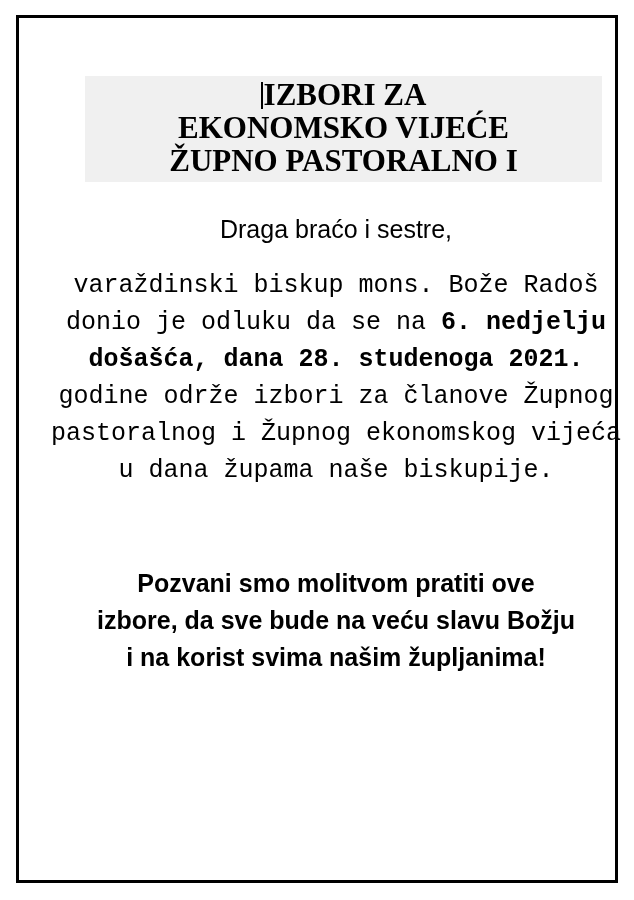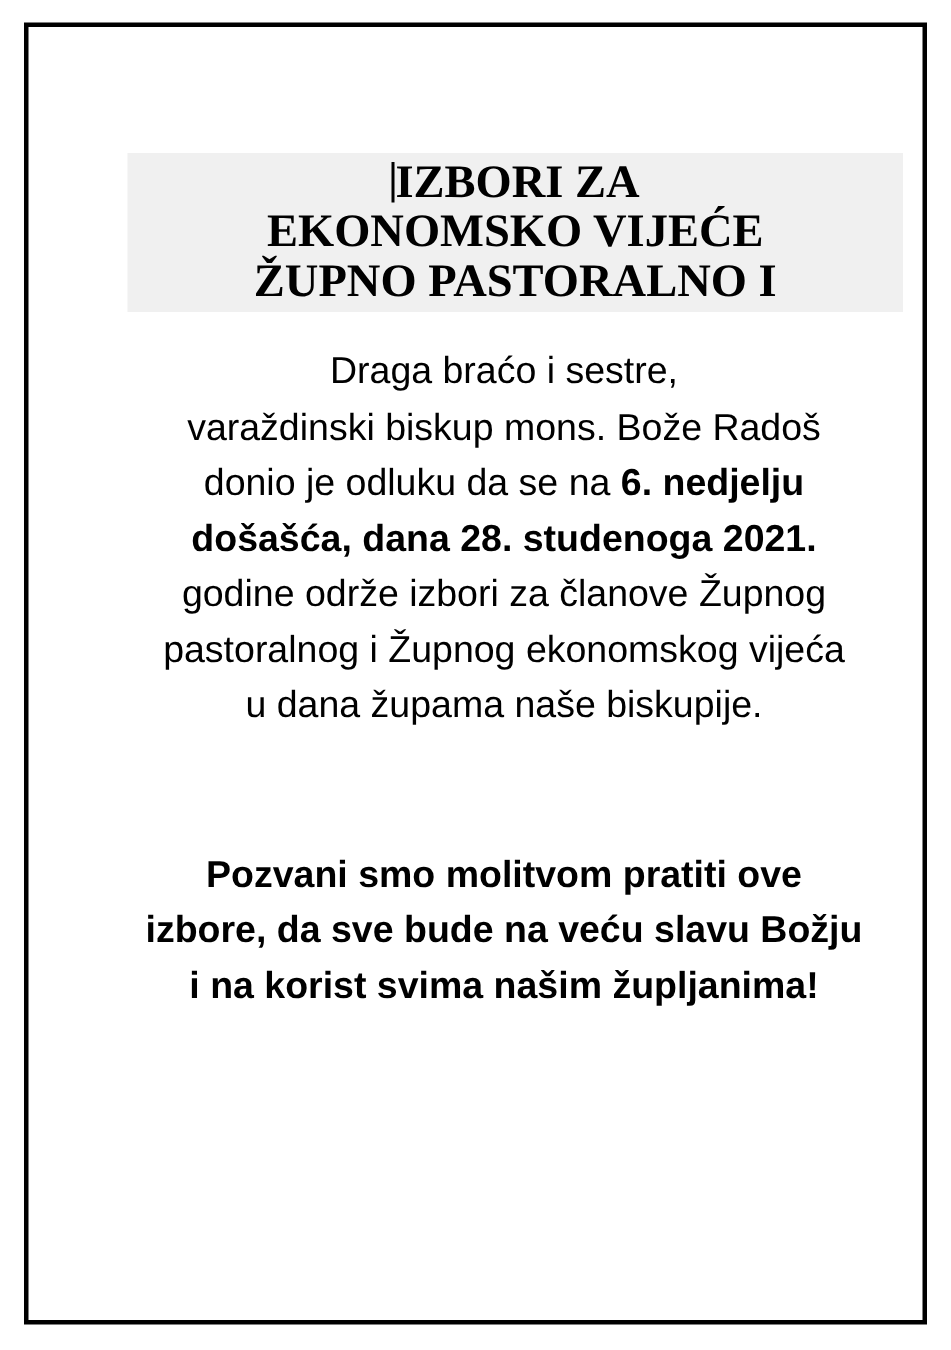--- a/index.html
+++ b/index.html
@@ -21,21 +21,21 @@
   }
   .frame {
     position: absolute;
     left: 16px; top: 15px;
     width: 602px; height: 868px;
     border: 3px solid var(--frame);
     background: var(--bg);
   }
   .title-box {
     position: absolute;
-    left: 66px; top: 84px;
+    left: 66px; top: 58px;
     width: 517px; height: 106px;
     background: var(--titlebg);
     padding-top: 2px;
     text-align: center;
     font-family: "Liberation Serif", serif;
     font-weight: bold;
     font-size: 31px;
     line-height: 33px;
     color: var(--ink);
   }
@@ -52,22 +52,22 @@
     position: absolute;
     left: 19px;
     width: 596px;
     text-align: center;
     font-size: 25px;
     line-height: 37px;
     color: var(--ink);
   }
   .para .line { white-space: nowrap; }
   .para .line span.b { font-weight: bold; }
-  #para-greeting      { top: 211px; }
-  #para-announcement  { top: 249px; }
+  #para-greeting      { top: 193px; }
+  #para-announcement  { top: 249px; font-family: Liberation Mono, monospace; }
   #para-prayer        { top: 529px; font-weight: bold; margin-top: 18px; }
   #para-info          { top: 693px; font-weight: bold; }
 </style>
 </head>
 <body>
 
 <div class="page">
   <div class="frame">
 
     <div class="title-box">

